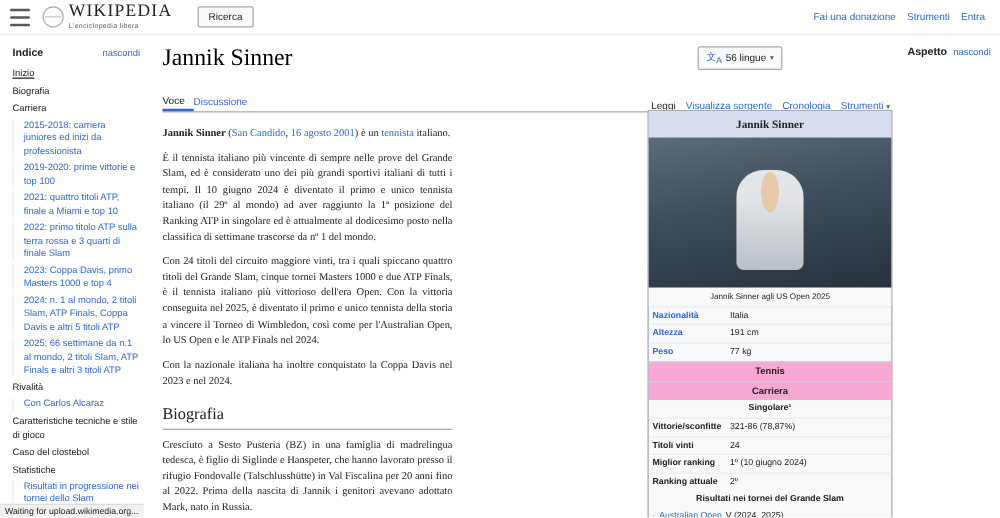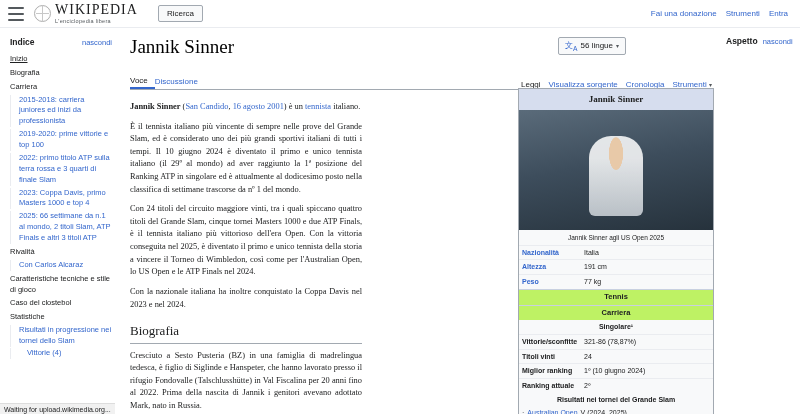--- a/index.html
+++ b/index.html
@@ -181,21 +181,21 @@
   }
   .ib-caption {
     text-align: center; padding: 3px 4px; font-size: 6.5px; background: #f8f9fa;
   }
   .ib-row { display: flex; border-top: 1px solid #eaecf0; }
   .ib-row .k {
     width: 62px; padding: 2px 3px; font-weight: bold; color: #202122; flex: 0 0 62px;
   }
   .ib-row .v { padding: 2px 3px; flex: 1; }
   .ib-section {
-    background: #bef264; text-align: center; font-weight: bold;
+    background: #f9a8d4; text-align: center; font-weight: bold;
     padding: 2px; font-size: 7.5px; border-top: 1px solid #c8d0e0;
   }
   .ib-sub {
     text-align: center; font-weight: bold; padding: 2px; font-size: 7px;
   }
   .ib-center { text-align: center; padding: 2px; font-weight: bold; }
   .ib-list { padding: 1px 3px; }
   .ib-list .li { display: flex; gap: 3px; }
   .ib-list .dot { color: #54595d; }
   .right-rail {
@@ -257,24 +257,30 @@
         <div class="lvl1">
           <a style="color: rgb(32, 33, 34);">Carriera</a>
         </div>
         <div class="lvl2 bar">
           <a>2015-2018: carriera juniores ed inizi da professionista</a>
         </div>
         <div class="lvl2 bar">
           <a>2019-2020: prime vittorie e top 100</a>
         </div>
         <div class="lvl2 bar">
+          <a>2021: quattro titoli ATP, finale a Miami e top 10</a>
+        </div>
+        <div class="lvl2 bar">
           <a>2022: primo titolo ATP sulla terra rossa e 3 quarti di finale Slam</a>
         </div>
         <div class="lvl2 bar">
           <a>2023: Coppa Davis, primo Masters 1000 e top 4</a>
+        </div>
+        <div class="lvl2 bar">
+          <a>2024: n. 1 al mondo, 2 titoli Slam, ATP Finals, Coppa Davis e altri 5 titoli ATP</a>
         </div>
         <div class="lvl2 bar">
           <a>2025: 66 settimane da n.1 al mondo, 2 titoli Slam, ATP Finals e altri 3 titoli ATP</a>
         </div>
         <div class="lvl1">
           <a style="color: rgb(32, 33, 34);">Rivalità</a>
         </div>
         <div class="lvl2 bar">
           <a>Con Carlos Alcaraz</a>
         </div>

